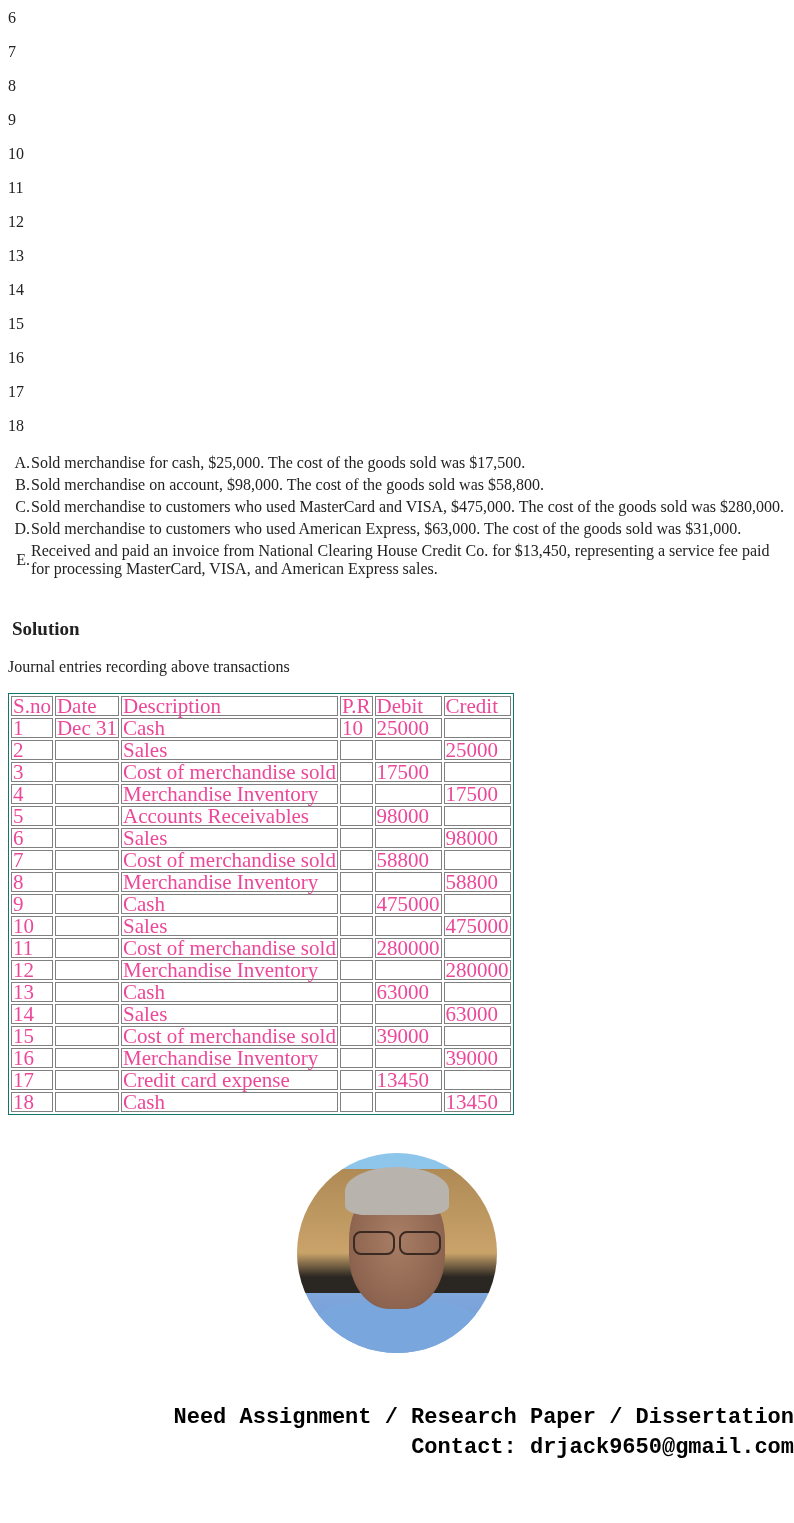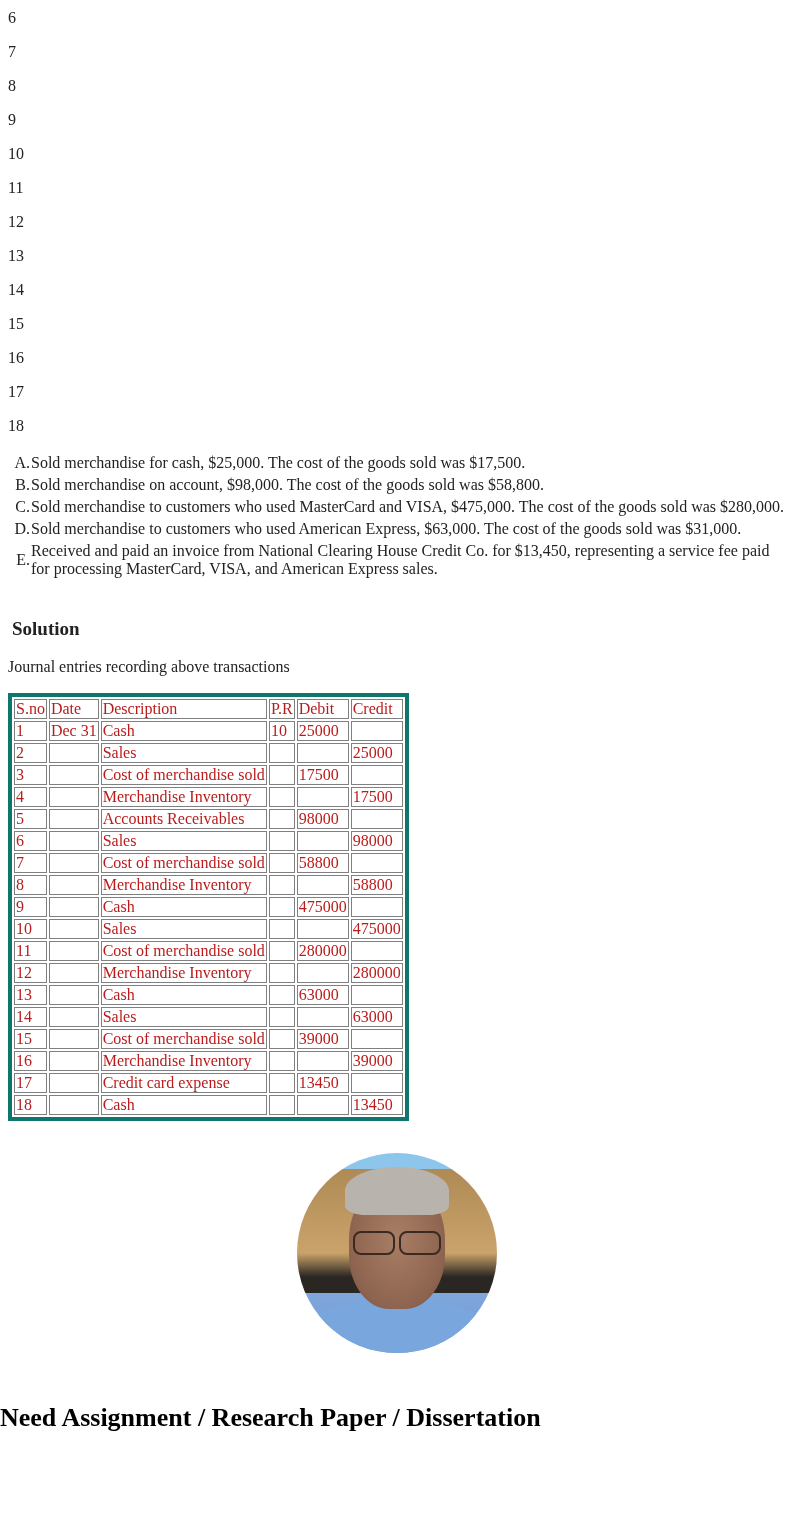--- a/index.html
+++ b/index.html
@@ -15,25 +15,25 @@
     .numlist { position: absolute; left: 8px; top: 8px; }
     .numlist .n { height: 34px; line-height: 20px; font-size: 16px; }
     .questions { position: absolute; left: 8px; top: 454px; width: 778px; }
     .q { display: flex; align-items: center; line-height: 18px; margin-bottom: 4px; }
     .q .letter { width: 22px; flex: 0 0 22px; text-align: right; padding-right: 1px; }
     .q .text { flex: 1; }
     .sol-title { position: absolute; left: 12px; top: 618px; font-weight: bold; font-size: 19px; margin: 0; }
     .sol-sub { position: absolute; left: 8px; top: 658px; font-size: 16px; }
     table.journal {
       position: absolute; left: 8px; top: 693px;
-      border: 4px solid #0f766e;
+      border: 1px solid #0f766e;
       border-collapse: separate;
       border-spacing: 2px;
-      font-size: 16px;
-      color: #b91c1c;
+      font-size: 21px;
+      color: #ec4899;
     }
     table.journal td {
       border: 1px solid #808080;
       padding: 0 1px;
       height: 18px;
       line-height: 18px;
       white-space: nowrap;
     }
     .c0 { width: 28px; } .c1 { width: 44px; } .c2 { width: 160px; }
     .c3 { width: 20px; } .c4 { width: 46px; margin-top: 7px; } .c5 { width: 46px; }
@@ -58,24 +58,24 @@
       position: absolute; top: 0; width: 38px; height: 20px;
       border: 2px solid #3b2a22; border-radius: 8px;
     }
     .glasses .l { left: 0; } .glasses .r { left: 46px; }
     .shirt {
       position: absolute; left: 10px; top: 148px; width: 180px; height: 70px;
       background: #7aa6de; border-radius: 40% 40% 0 0;
     }
     .promo {
       position: absolute; left: 0; top: 1403px; width: 794px;
-      text-align: left;
-      font-family: Liberation Serif, serif;
+      text-align: right;
+      font-family: Liberation Mono, monospace;
       font-weight: bold;
-      font-size: 26px;
+      font-size: 22px;
       line-height: 30px;
       color: #000;
     }
   </style>
 </head>
 <body>
 
 <div class="numlist" id="numlist">
     <div class="n">6</div>
     <div class="n">7</div>
@@ -282,13 +282,14 @@
   <div class="face"></div>
   <div class="hair"></div>
   <div class="glasses">
       <span class="l"></span>
       <span class="r"></span>
     </div>
 </div>
 
 <div class="promo">
   <div>Need Assignment / Research Paper / Dissertation</div>
+  <div>Contact: drjack9650@gmail.com</div>
 </div>
 
 </body></html>

